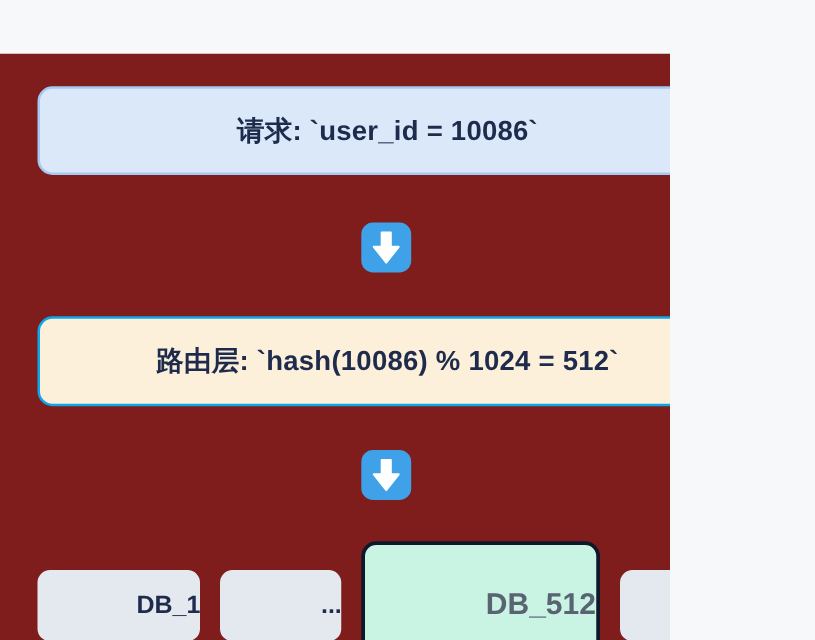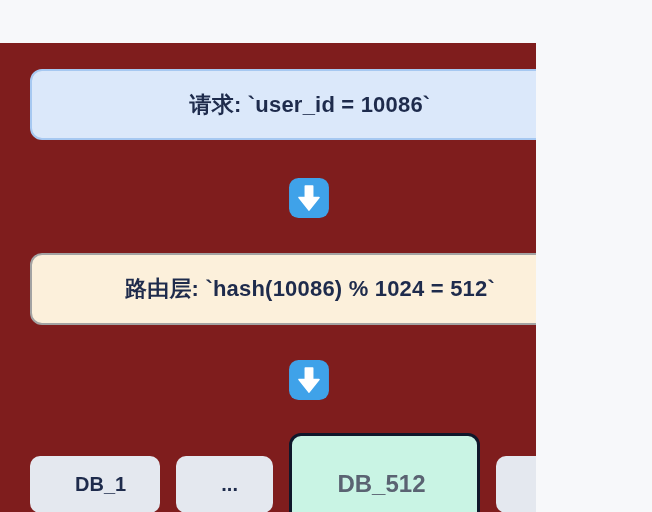--- a/index.html
+++ b/index.html
@@ -33,21 +33,21 @@
   .request-box {
     top: 26px;
     height: 67px;
     background: #dbe8fa;
     border: 2px solid #a6c8f1;
   }
   .routing-box {
     top: 210px;
     height: 68px;
     background: #fcf0db;
-    border: 2px solid #a3a3a3;
+    border: 2px solid #0ea5e9;
   }
   .arrow-wrap {
     position: absolute;
     left: 288px;
     width: 42px;
     height: 42px;
   }
   .arrow-1 { top: 134px; }
   .arrow-2 { top: 316px; }
   .db-row {
@@ -57,21 +57,21 @@
     width: 560px;
     height: 102px;
     display: flex;
     align-items: center;
     justify-content: center;
     gap: 16px;
   }
   .db-box {
     display: flex;
     align-items: center;
-    justify-content: flex-start;
+    justify-content: flex-end;
     background: #e4e8ef;
     border-radius: 10px;
     font-size: 20px;
     font-weight: 700;
     color: #1e2b4c;
     height: 57px;
     padding-left: 45px;
   }
   .db-normal-1 { width: 90px; }
   .db-dots-1 { width: 55px; }

